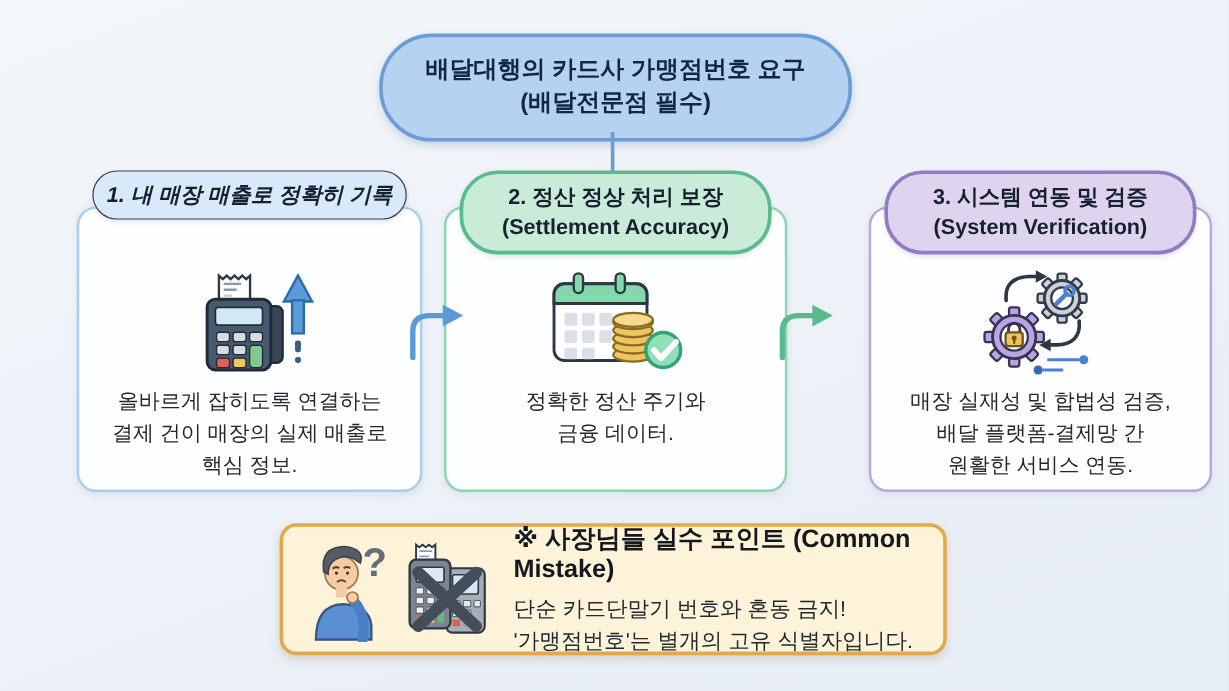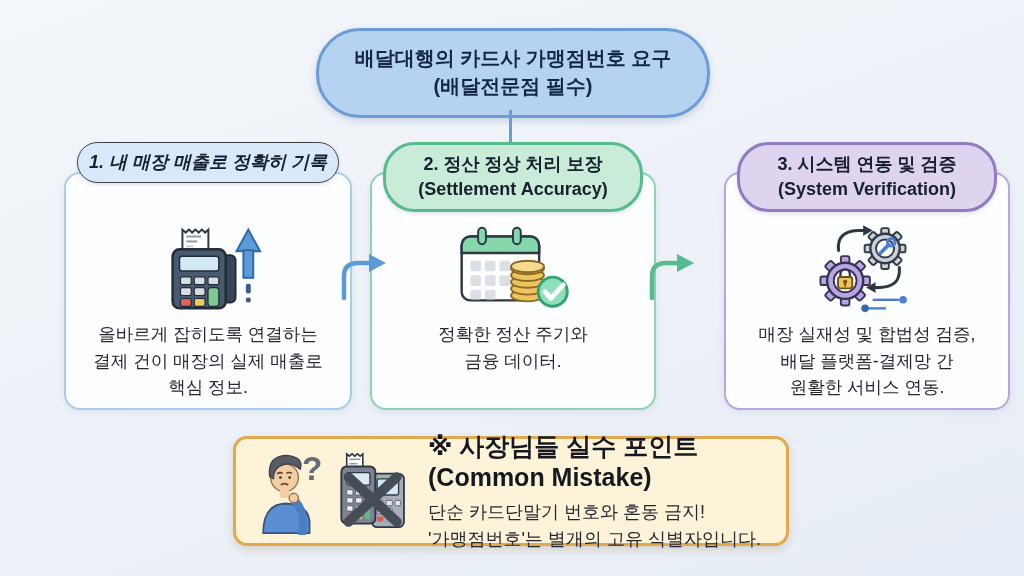--- a/index.html
+++ b/index.html
@@ -42,21 +42,21 @@
   .arrow-2{left:642px;top:250px;}
   
   .note-box{
     position:absolute;left:233px;top:436px;width:556px;height:110px;box-sizing:border-box;
     background:#fdf3d8;border:3px solid #e1a94e;border-radius:14px;
     box-shadow:0 4px 8px rgba(140,100,30,.2);
     display:flex;align-items:center;padding:0 12px 0 18px;
   }
   .note-icons{display:flex;align-items:center;gap:8px;flex:0 0 auto;}
   .note-text{margin-left:16px;}
-  .note-heading{font-size:25px;font-weight:bold;color:#15181f;margin-bottom:7px;}
+  .note-heading{font-size:21px;font-weight:bold;color:#15181f;margin-bottom:7px;}
   .note-line{font-size:18px;color:#23272f;line-height:1.45;}
 </style>
 </head>
 <body>
 
 <div class="stage">
 
   <div class="title-bubble">
     <div>배달대행의 카드사 가맹점번호 요구</div>
     <div>(배달전문점 필수)</div>

